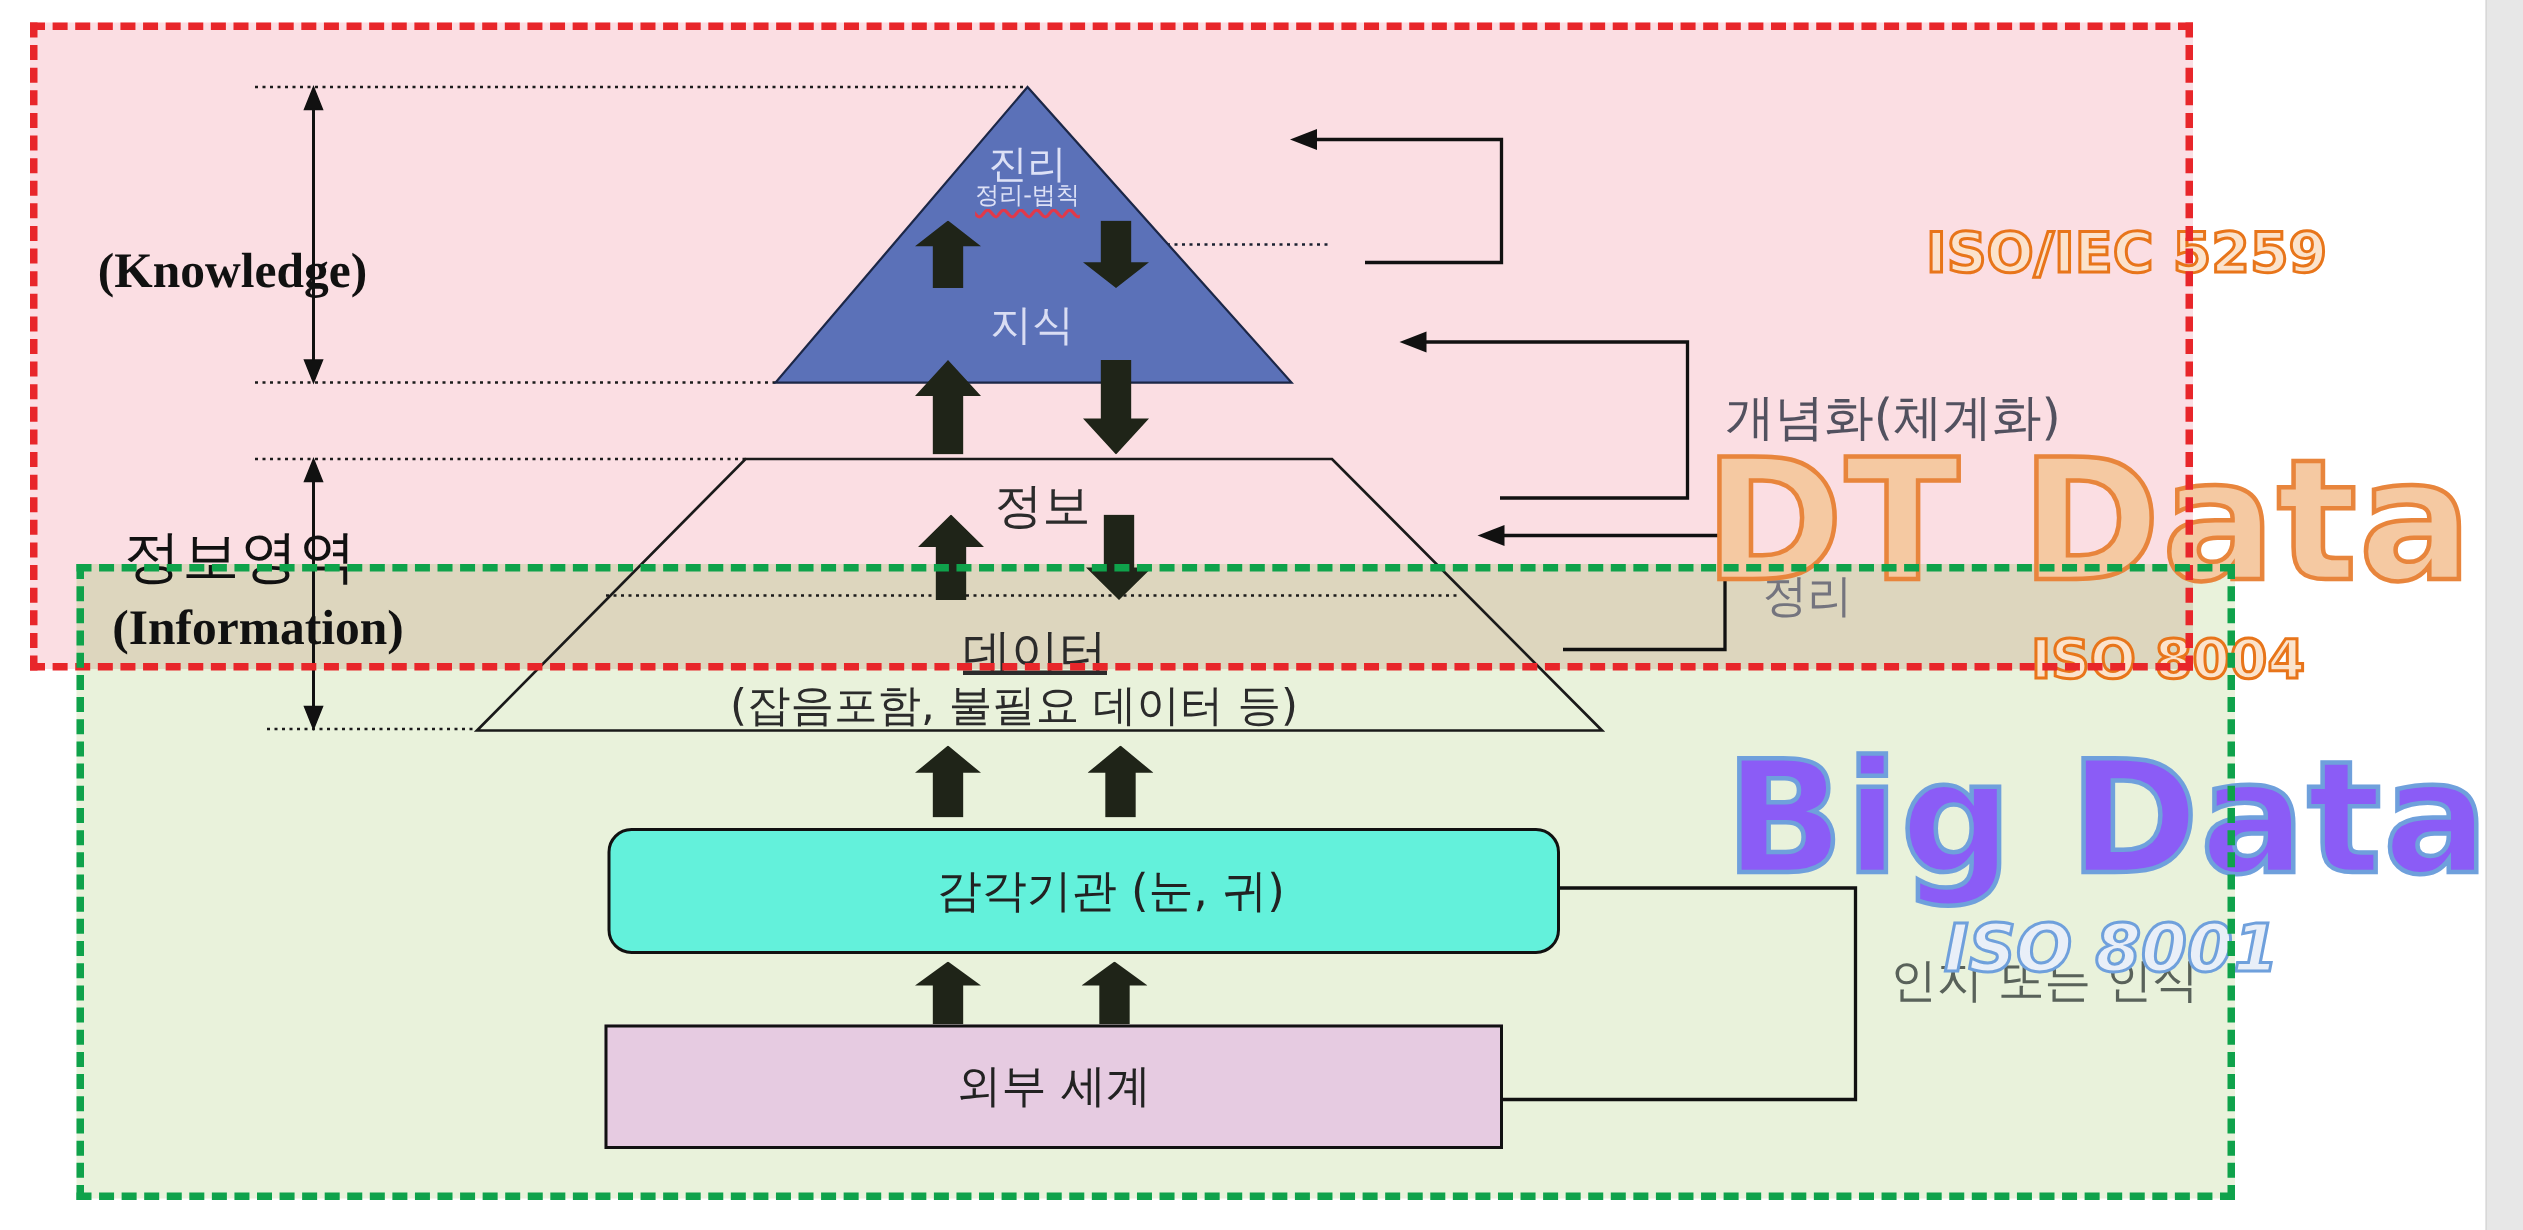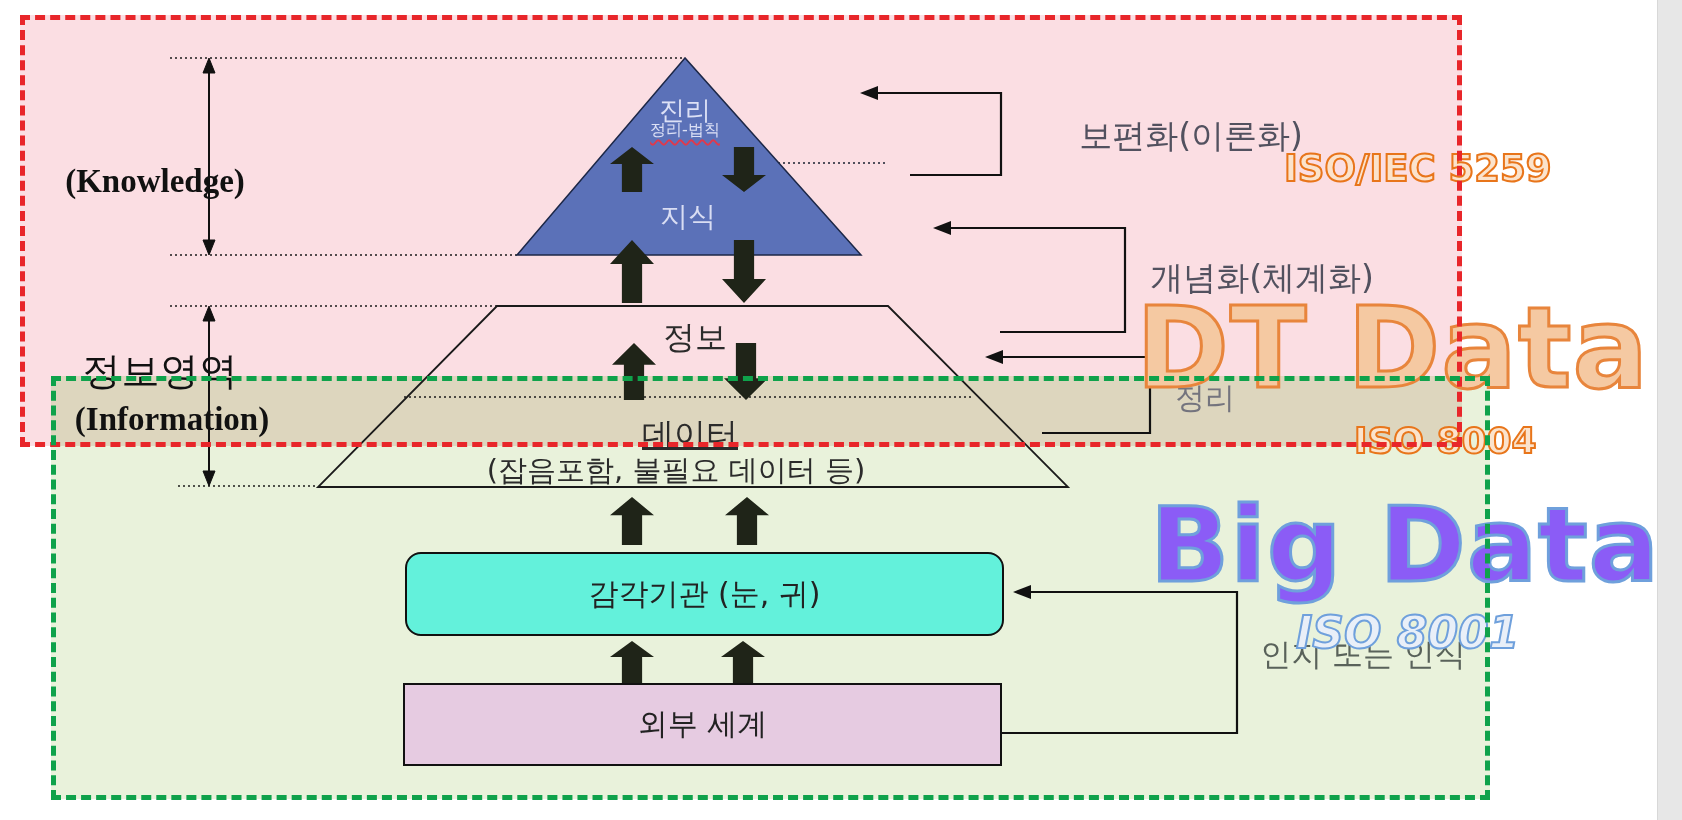--- a/index.html
+++ b/index.html
@@ -23,21 +23,21 @@
   
   #lines{left:0;top:0;width:1682px;height:820px;pointer-events:none;}
 
   
   .ba{position:absolute;background:#1F2418;}
   .ba-up{clip-path:polygon(50% 0,100% 38%,73% 38%,73% 100%,27% 100%,27% 38%,0 38%);}
   .ba-down{clip-path:polygon(50% 100%,100% 62%,73% 62%,73% 0,27% 0,27% 62%,0 62%);}
 
   
   .box-sensory{left:405px;top:552px;width:595px;height:80px;background:#63F1DB;border:2px solid #111;
-               border-radius:16px;display:flex;align-items:center;justify-content:center;}
+               border-radius:16px;display:flex;align-items:center;justify-content:center;padding-left:36px;}
   .box-external{left:403px;top:683px;width:595px;height:79px;background:#E6CBE1;border:2px solid #111;
                 display:flex;align-items:center;justify-content:center;}
   .box-label{font-size:30px;color:#222;}
 
   
   .area-ko{font-size:38px;color:#111;letter-spacing:1px;}
   .area-en{font-size:33px;color:#111;font-family:"Liberation Serif","DejaVu Serif",serif;font-weight:bold;}
 
   
   .pyr-top{font-size:26px;color:#DDE1F6;}
@@ -137,21 +137,20 @@
   <div class="txt area-ko" style="left:68px;top:350px;width:185px;">정보영역</div>
   <div class="txt area-en" style="left:42px;top:401px;width:260px;">(Information)</div>
 
   <div class="txt pyr-top" style="left:635px;top:96px;width:100px;">진리</div>
   <div class="txt pyr-top2" style="left:610px;top:121px;width:150px;">정리-법칙</div>
   <div class="txt pyr-mid" style="left:638px;top:201px;width:100px;">지식</div>
   <div class="txt trap-txt" style="left:645px;top:319px;width:100px;">정보</div>
   <div class="txt trap-txt" style="left:620px;top:416px;width:140px;text-decoration:underline;">데이터</div>
   <div class="txt trap-note" style="left:426px;top:454px;width:500px;">(잡음포함, 불필요 데이터 등)</div>
 
-  <div class="txt proc" style="left:1066px;top:117px;width:250px;">보편화(이론화)</div>
   <div class="txt proc" style="left:1137px;top:259px;width:250px;">개념화(체계화)</div>
   <div class="txt proc-light" style="left:1155px;top:381px;width:100px;">정리</div>
   <div class="txt proc-cog" style="left:1243px;top:637px;width:240px;">인지 또는 인식</div>
 
   <div class="txt wm-orange-sm wm1s">ISO/IEC 5259</div>
   <div class="txt wm-orange wm2">DT Data</div>
   <div class="txt wm-orange-sm wm2s">ISO 8004</div>
   <div class="txt wm-blue wm3">Big Data</div>
   <div class="txt wm-blue-sm wm3s">ISO 8001</div>
 

